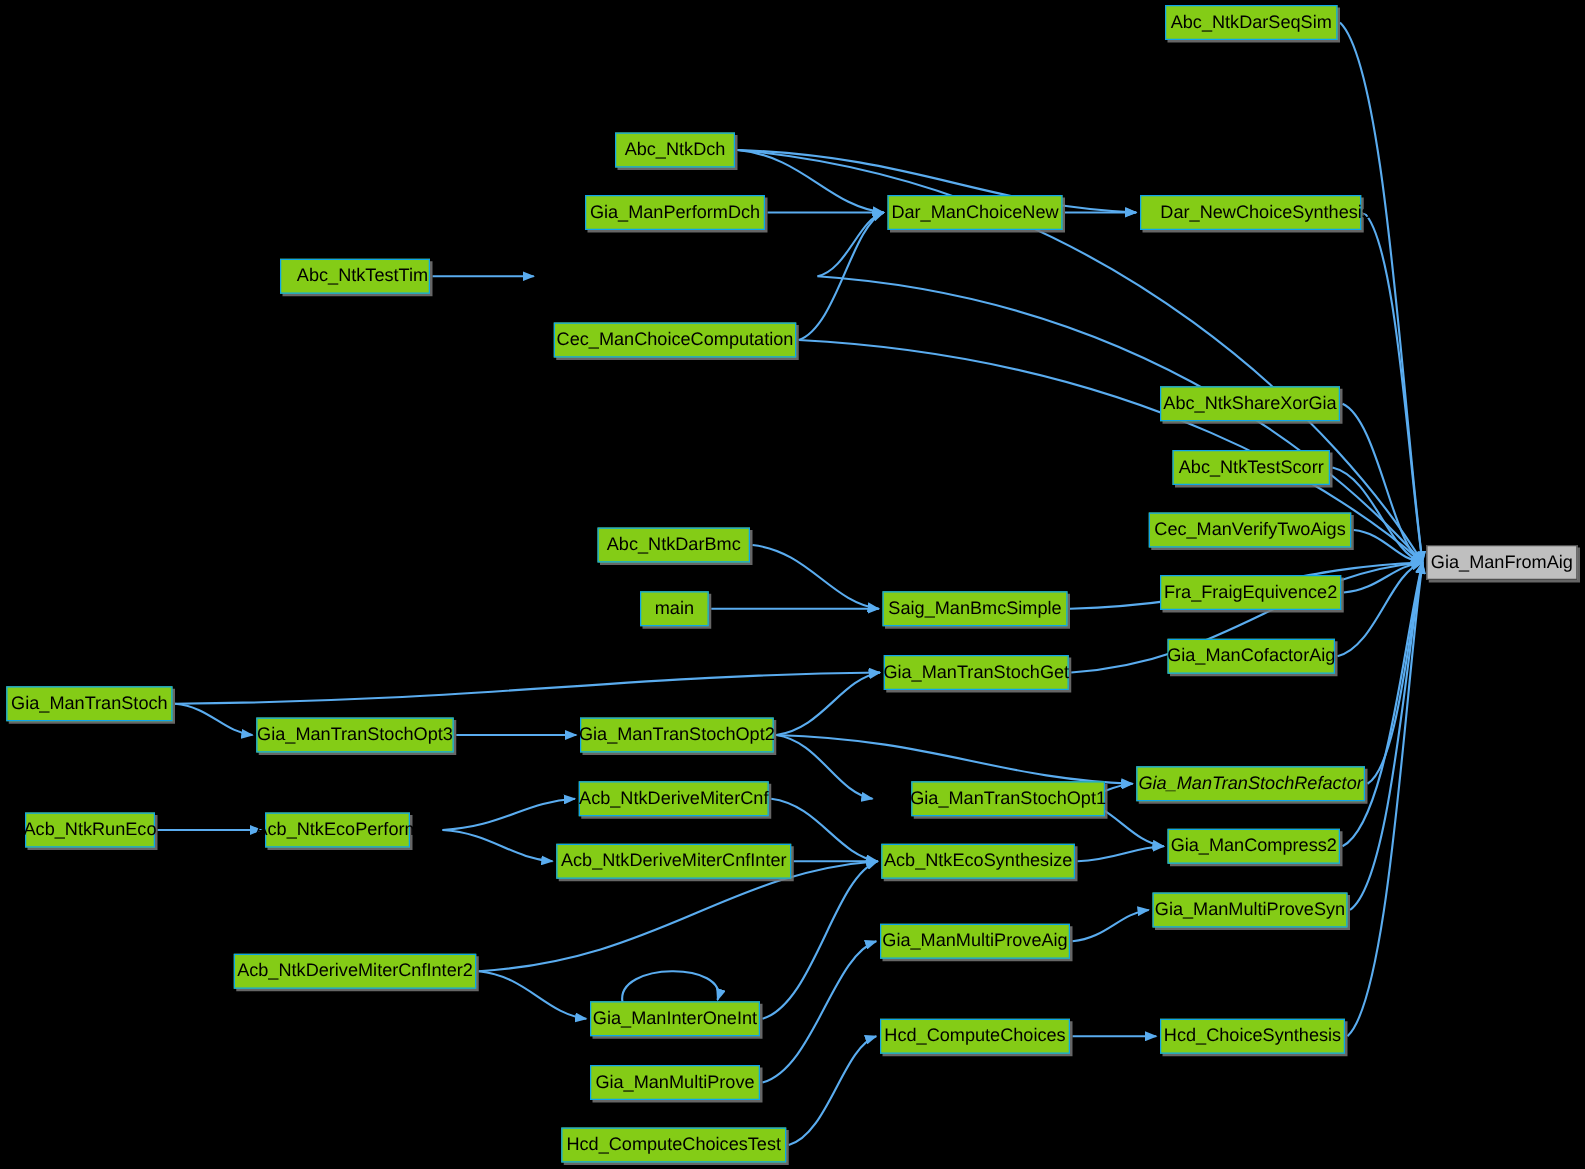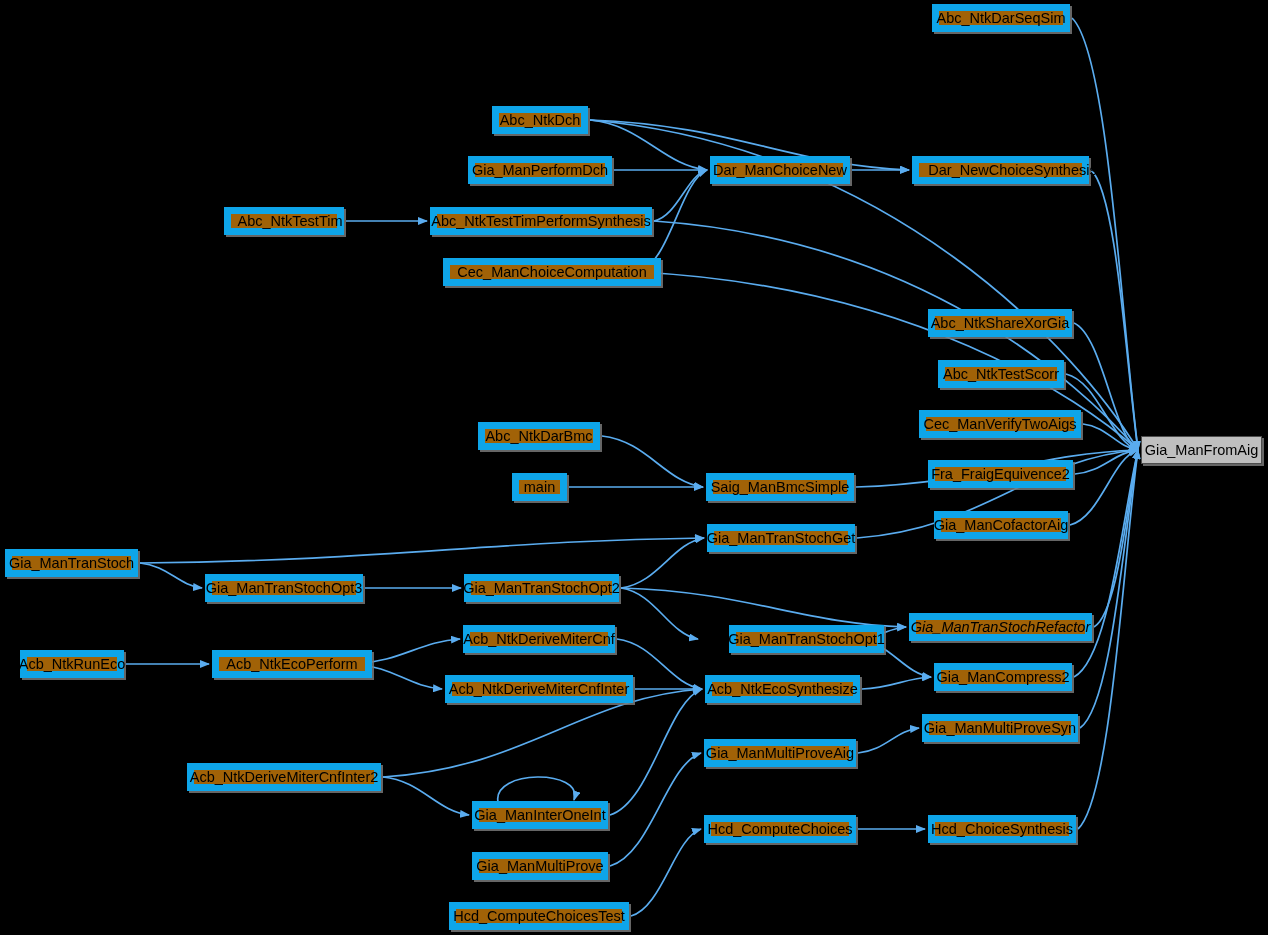--- a/index.html
+++ b/index.html
@@ -7,22 +7,22 @@
     position:relative;
     width:1268px;height:935px;
     background:#000;
     font-family:"Liberation Sans", sans-serif;
     overflow:hidden;
   }
   svg#edges{position:absolute;left:0;top:0;width:1268px;height:935px;}
   .node{
     position:absolute;
     box-sizing:border-box;
-    background:#a16207;
-    border:7px solid #0ea5e9;
+    background:#84cc16;
+    border:1px solid #0ea5e9;
     box-shadow:2px 2px 0 rgba(120,120,120,0.85);
     color:#000;
     font-size:14.5px;
     line-height:1;
     display:flex;
     align-items:center;
     justify-content:center;
     white-space:nowrap;
     height:28px;
     letter-spacing:0px;
@@ -106,24 +106,21 @@
     </div>
     <div class="node" style="left: 710px; top: 156px; width: 140px;">
       <span>Dar_ManChoiceNew</span>
     </div>
     <div class="node" style="left: 912px; top: 156px; width: 177px; padding-left: 24px;">
       <span>Dar_NewChoiceSynthesis</span>
     </div>
     <div class="node" style="left: 224px; top: 207px; width: 120px; padding-left: 12px;">
       <span>Abc_NtkTestTim</span>
     </div>
-    <div class="node" style="left: 430px; top: 207px; width: 222px;">
-      <span>Abc_NtkTestTimPerformSynthesis</span>
-    </div>
-    <div class="node" style="left: 443px; top: 258px; width: 218px; align-items: flex-end;">
+    <div class="node" style="left: 443px; top: 258px; width: 194px;">
       <span>Cec_ManChoiceComputation</span>
     </div>
     <div class="node" style="left: 928px; top: 309px; width: 144px;">
       <span>Abc_NtkShareXorGia</span>
     </div>
     <div class="node" style="left: 938px; top: 360px; width: 126px;">
       <span>Abc_NtkTestScorr</span>
     </div>
     <div class="node" style="left: 919px; top: 410px; width: 162px;">
       <span>Cec_ManVerifyTwoAigs</span>
@@ -163,21 +160,21 @@
     </div>
     <div class="node" style="left: 701px; top: 625px; width: 155px; margin-left: 28px;">
       <span>Gia_ManTranStochOpt1</span>
     </div>
     <div class="node" style="left: 463px; top: 625px; width: 152px;">
       <span>Acb_NtkDeriveMiterCnf</span>
     </div>
     <div class="node" style="left: 20px; top: 650px; width: 104px;">
       <span>Acb_NtkRunEco</span>
     </div>
-    <div class="node" style="left: 212px; top: 650px; width: 160px; text-align: right;">
+    <div class="node" style="left: 212px; top: 650px; width: 116px; text-align: right;">
       <span>Acb_NtkEcoPerform</span>
     </div>
     <div class="node" style="left: 934px; top: 663px; width: 138px;">
       <span>Gia_ManCompress2</span>
     </div>
     <div class="node" style="left: 445px; top: 675px; width: 188px;">
       <span>Acb_NtkDeriveMiterCnfInter</span>
     </div>
     <div class="node" style="left: 705px; top: 675px; width: 155px;">
       <span>Acb_NtkEcoSynthesize</span>

